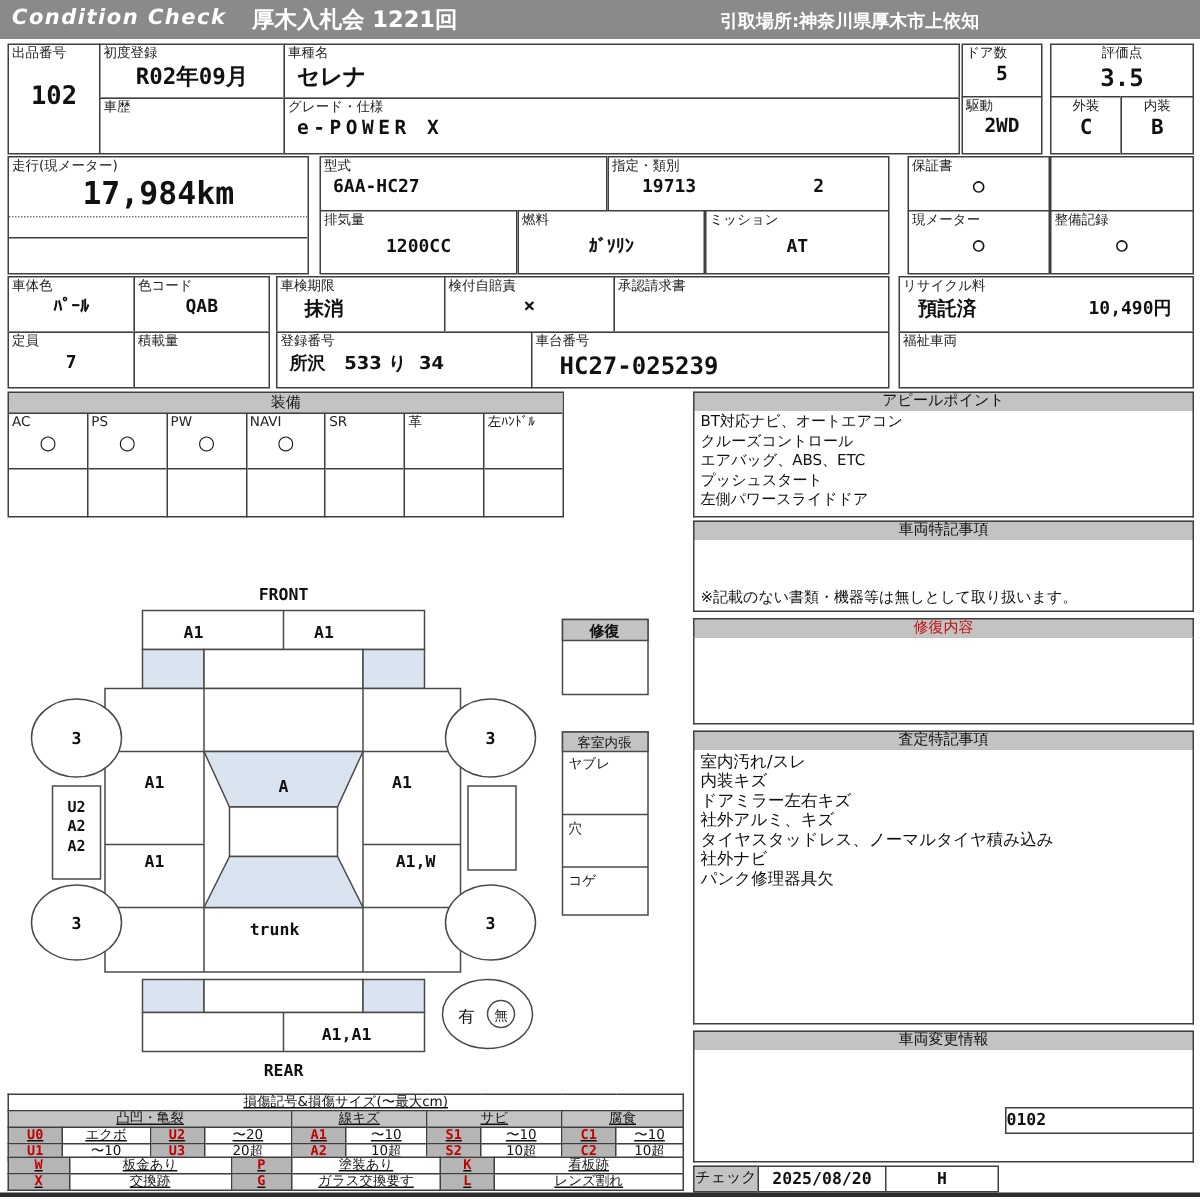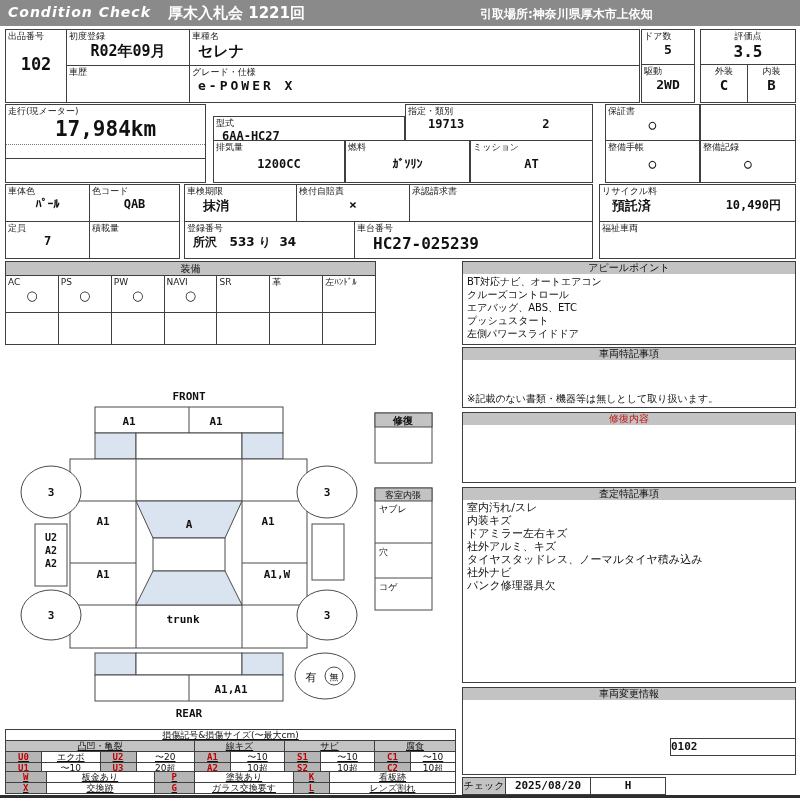--- a/index.html
+++ b/index.html
@@ -94,21 +94,21 @@
   <div class="box" style="left:747px;top:64px;width:49px;height:39px;">
     <div class="lbl vc">内装</div>
     <div class="val vc" style="font-size:14px;">B</div>
   </div>
 
   <div class="box" style="left:5px;top:104px;width:201px;height:79px;">
     <span class="lbl">走行(現メーター)</span>
     <div class="val vc" style="font-size:21px;border-bottom:1px dotted #777;padding-bottom:3px;">17,984km</div>
     <div style="height:13px;border-bottom:1px solid #3f3f3f;"></div>
   </div>
-  <div class="box" style="left:213px;top:116px;width:192px;height:37px;">
+  <div class="box" style="left:213px;top:104px;width:192px;height:37px;">
     <span class="lbl">型式</span>
     <div class="val" style="font-size:12px;padding-left:8px;">6AA-HC27</div>
   </div>
   <div class="box" style="left:405px;top:104px;width:188px;height:37px;">
     <span class="lbl">指定・類別</span>
     <div style="display:flex;">
       <div class="val" style="font-size:12px;padding-left:22px;">19713</div>
       <div class="val" style="font-size:12px;padding-left:78px;">2</div>
     </div>
   </div>
@@ -123,21 +123,21 @@
   <div class="box" style="left:470px;top:140px;width:123px;height:43px;">
     <span class="lbl">ミッション</span>
     <div class="val vc" style="font-size:12px;margin-top:4px;">AT</div>
   </div>
   <div class="box" style="left:605px;top:104px;width:95px;height:37px;">
     <span class="lbl">保証書</span>
     <div class="val vc" style="font-size:13px;">○</div>
   </div>
   <div class="box" style="left:700px;top:104px;width:96px;height:37px;"></div>
   <div class="box" style="left:605px;top:140px;width:95px;height:43px;">
-    <span class="lbl">整備手帳</span>
+    <span class="lbl">現メーター</span>
     <div class="val vc" style="font-size:13px;margin-top:3px;">○</div>
   </div>
   <div class="box" style="left:700px;top:140px;width:96px;height:43px;">
     <span class="lbl">整備記録</span>
     <div class="val vc" style="font-size:13px;margin-top:3px;">○</div>
   </div>
 
   <div class="box" style="left:5px;top:184px;width:85px;height:38px;">
     <span class="lbl">車体色</span>
     <div class="val vc" style="font-size:12px;">ﾊﾟｰﾙ</div>

